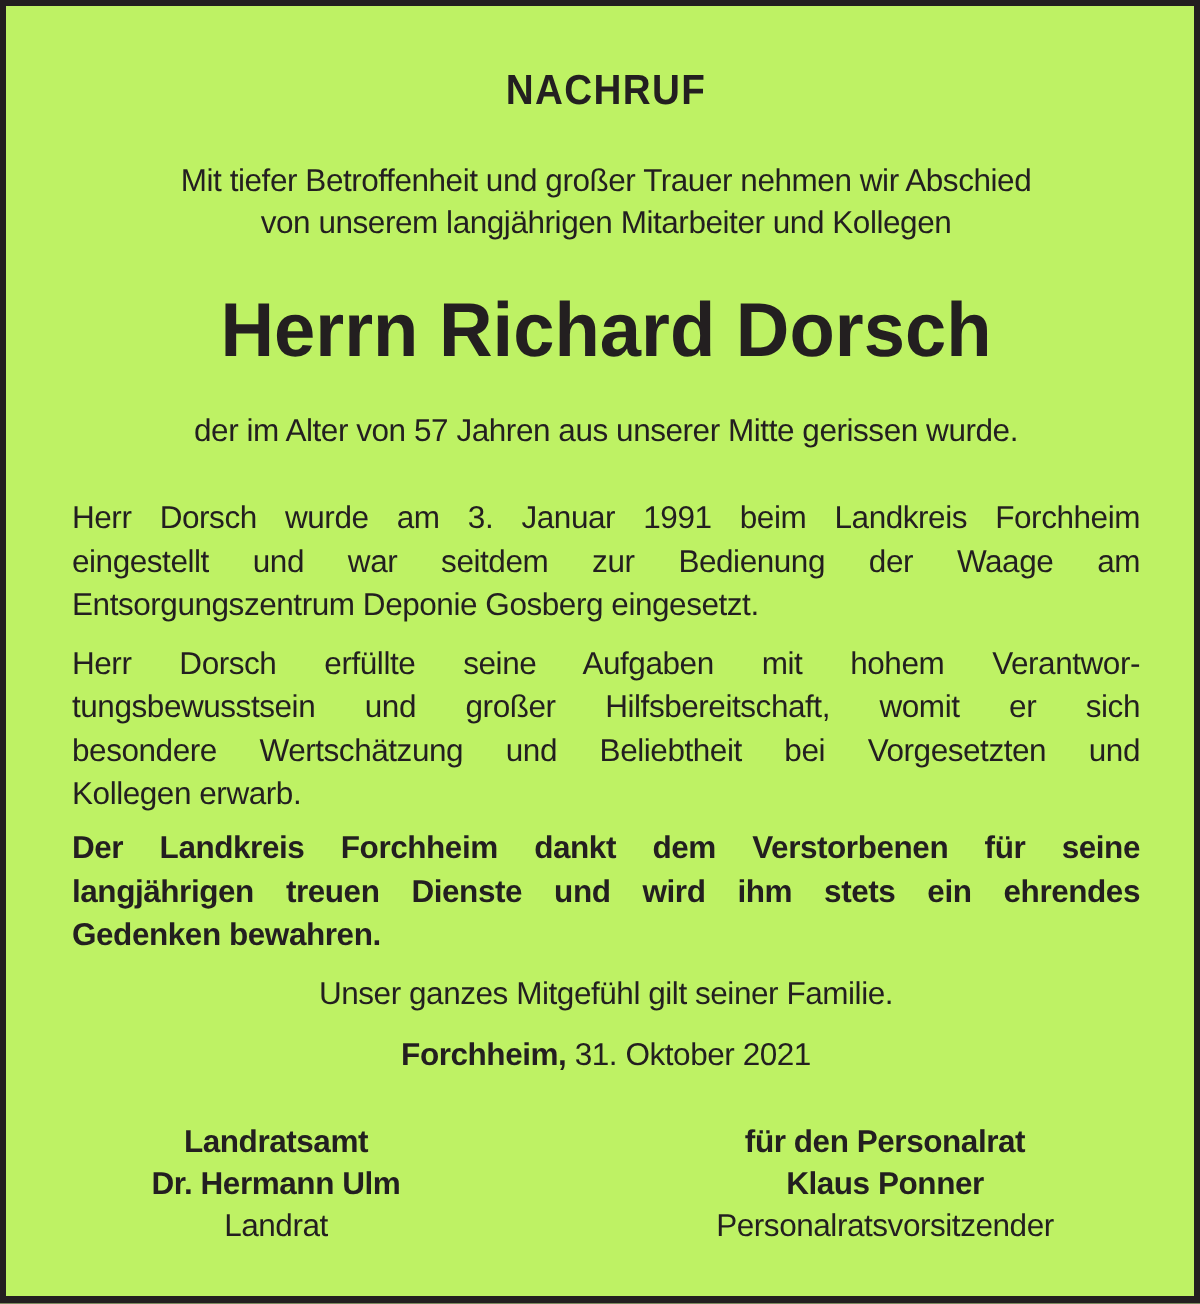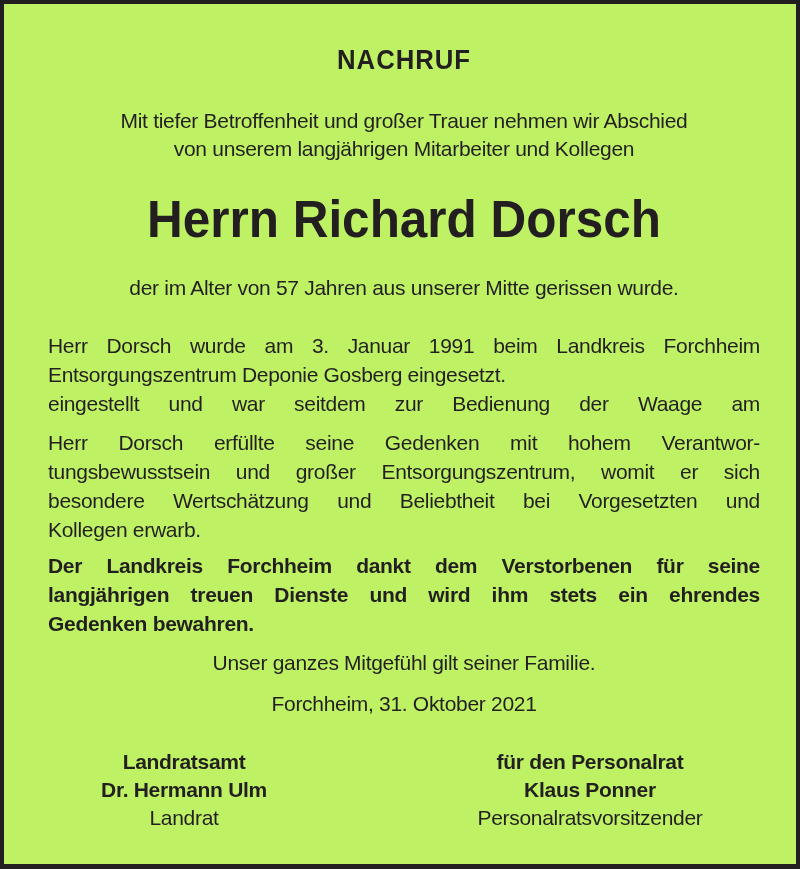--- a/index.html
+++ b/index.html
@@ -33,21 +33,21 @@
       font-size: 21px; line-height: 29px; letter-spacing: -0.3px;
       text-align: justify;
     }
     .para .line { display: block; text-align: justify; text-align-last: justify; height: 29px; white-space: nowrap; }
     .para .line.last { text-align-last: left; }
     .p1 { top: 327px; }
     .p2 { top: 424px; }
     .p3 { top: 547px; font-weight: bold; }
     .sympathy { top: 647px; font-size: 21px; letter-spacing: -0.3px; }
     .place-date { top: 688px; font-size: 21px; letter-spacing: -0.3px; }
-    .place-date b { font-weight: normal; margin-top: 19px; }
+    .place-date b { font-weight: bold; margin-top: 19px; }
     .sig {
       position: absolute; top: 744px; width: 360px; text-align: center;
       font-size: 21px; line-height: 28px; letter-spacing: -0.3px;
     }
     .sig-left { left: 0px; }
     .sig-right { left: 406px; }
     .sig .bold { font-weight: bold; display: block; }
     .sig .reg { display: block; }
   </style>
 </head>
@@ -59,27 +59,27 @@
 
   <div class="abs center intro intro-1">Mit tiefer Betroffenheit und großer Trauer nehmen wir Abschied</div>
   <div class="abs center intro intro-2">von unserem langjährigen Mitarbeiter und Kollegen</div>
 
   <div class="abs center name">Herrn Richard Dorsch</div>
 
   <div class="abs center age">der im Alter von 57 Jahren aus unserer Mitte gerissen wurde.</div>
 
   <div class="para p1">
     <span class="line">Herr Dorsch wurde am 3. Januar 1991 beim Landkreis Forchheim</span>
+    <span class="line">eingestellt und war seitdem zur Bedienung der Waage am</span>
     <span class="line last">Entsorgungszentrum Deponie Gosberg eingesetzt.</span>
-    <span class="line">eingestellt und war seitdem zur Bedienung der Waage am</span>
   </div>
 
   <div class="para p2">
-    <span class="line">Herr Dorsch erfüllte seine Gedenken mit hohem Verantwor-</span>
-    <span class="line">tungsbewusstsein und großer Entsorgungszentrum, womit er sich</span>
+    <span class="line">Herr Dorsch erfüllte seine Aufgaben mit hohem Verantwor-</span>
+    <span class="line">tungsbewusstsein und großer Hilfsbereitschaft, womit er sich</span>
     <span class="line">besondere Wertschätzung und Beliebtheit bei Vorgesetzten und</span>
     <span class="line last">Kollegen erwarb.</span>
   </div>
 
   <div class="para p3">
     <span class="line">Der Landkreis Forchheim dankt dem Verstorbenen für seine</span>
     <span class="line">langjährigen treuen Dienste und wird ihm stets ein ehrendes</span>
     <span class="line last">Gedenken bewahren.</span>
   </div>
 

